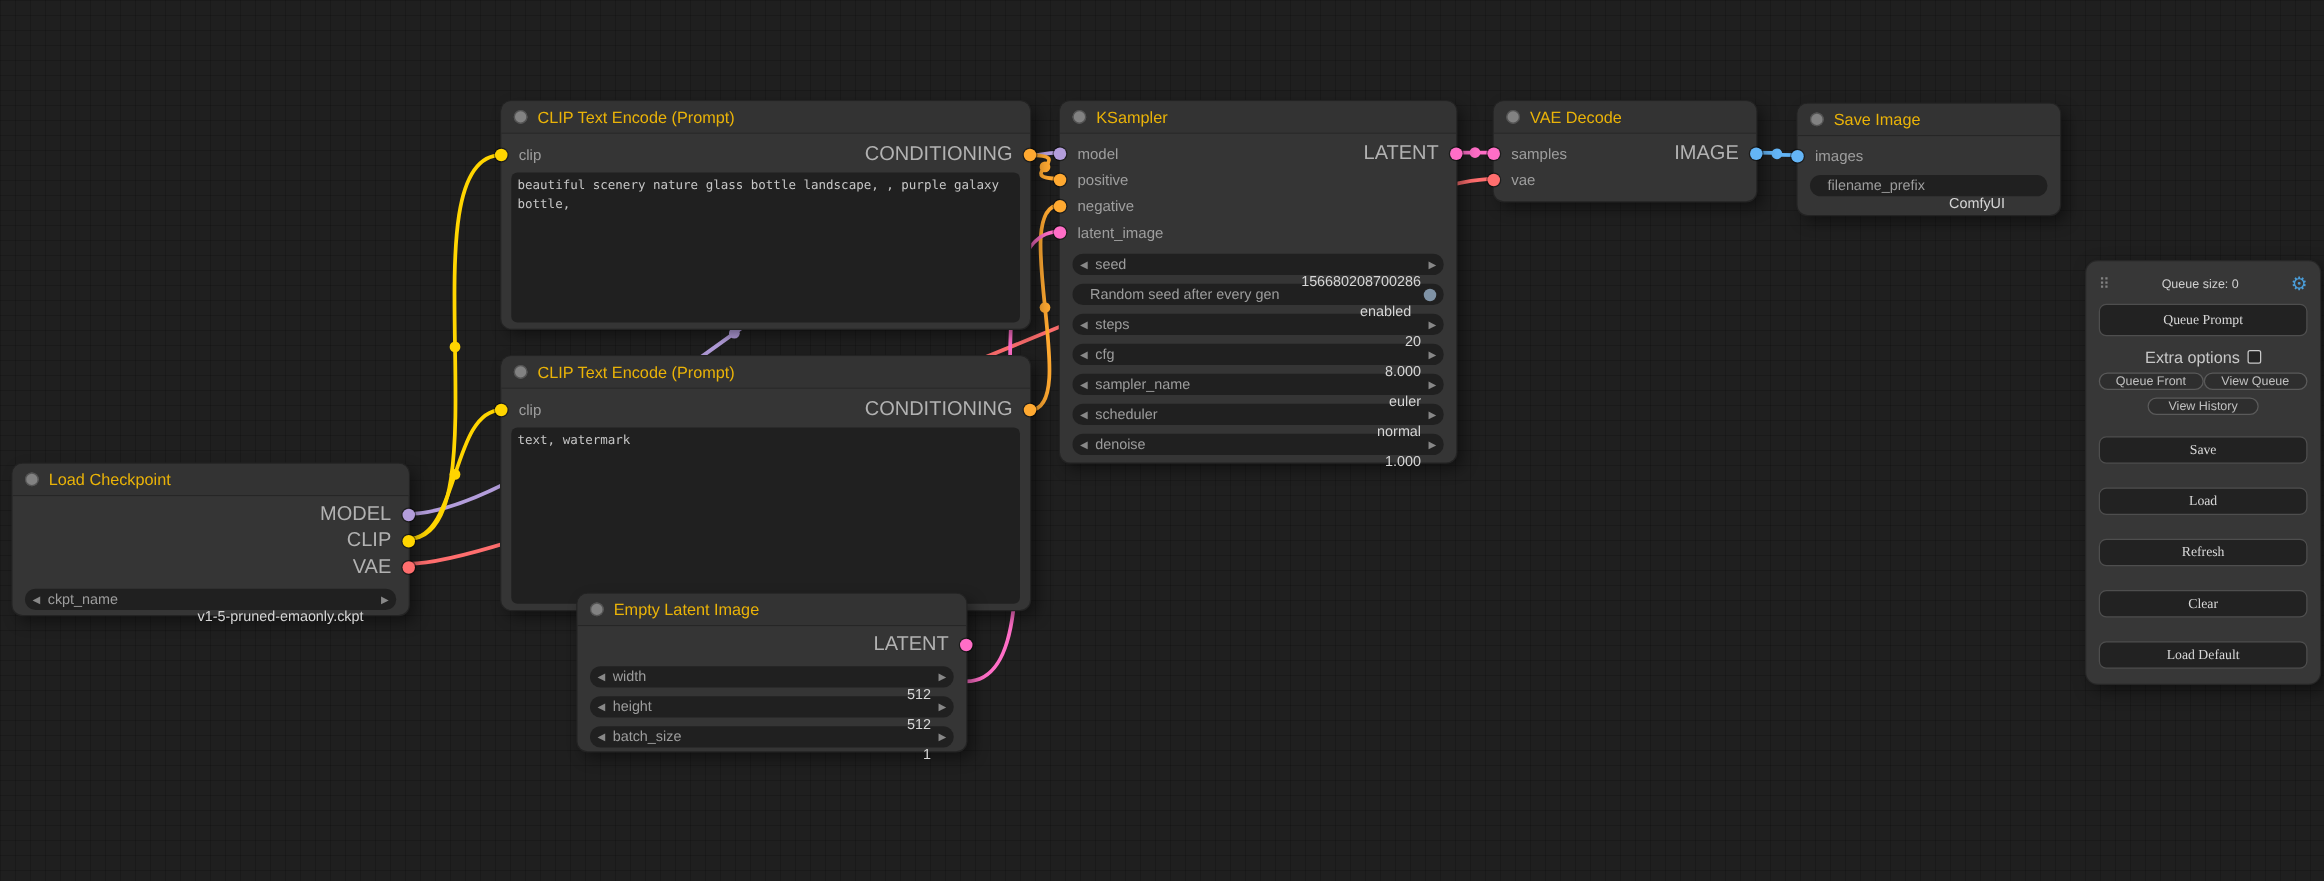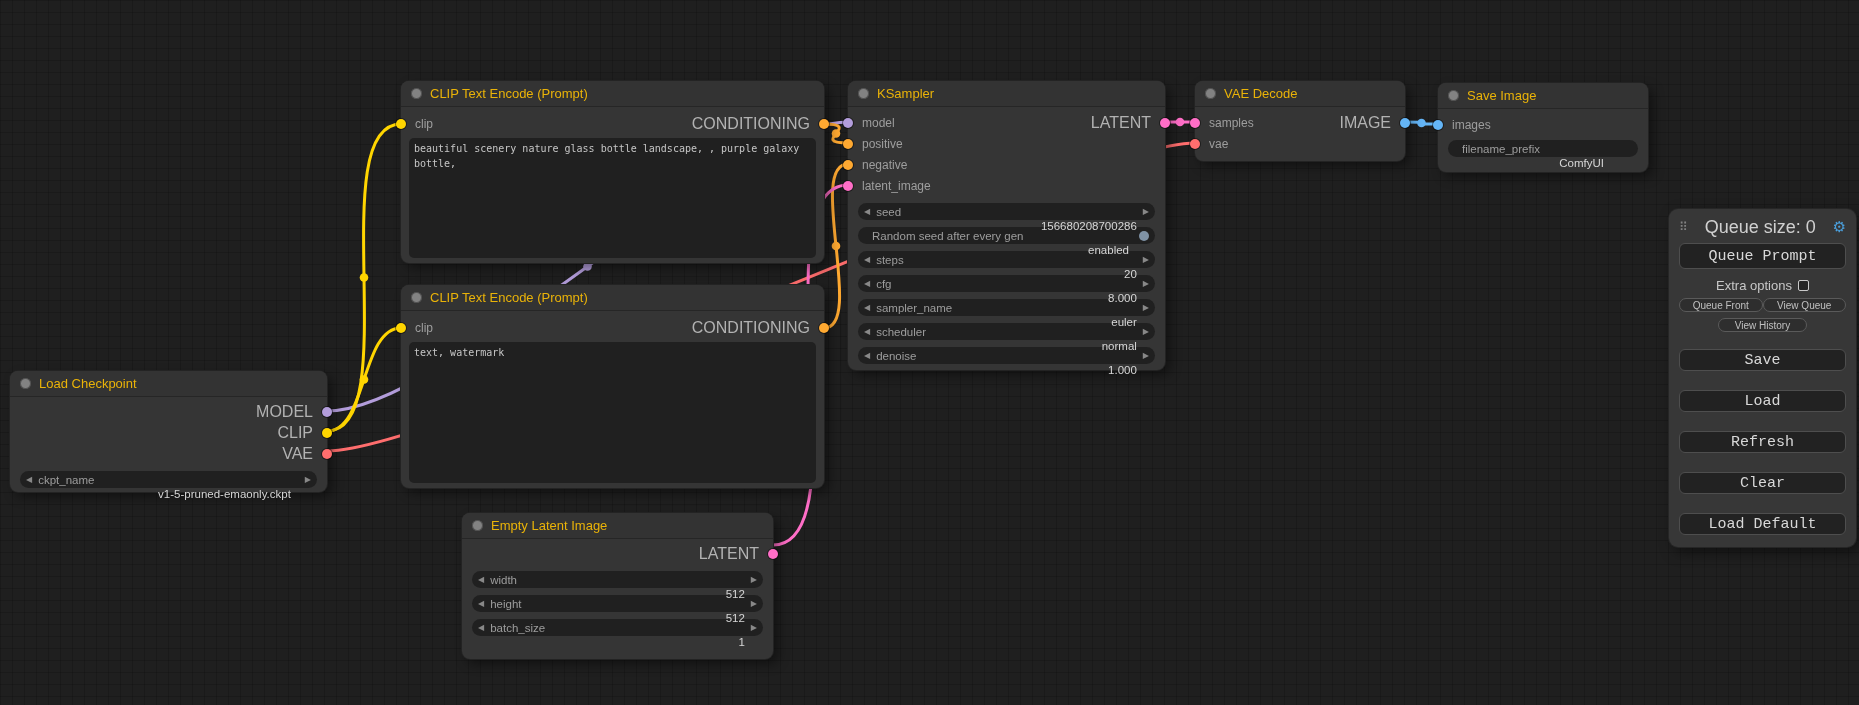--- a/index.html
+++ b/index.html
@@ -50,24 +50,24 @@
     background:#202020; border:none; outline:none; border-radius:5px; padding:4px 5px;
     color:#c6c6c6; font-family:"DejaVu Sans Mono", monospace; font-size:10px;
     line-height:1.45; resize:none; overflow:hidden; }
 
   .menu { position:absolute; left:1669px; top:209px; width:187px; z-index:3;
     background:#373737; border-radius:9px; padding:8px 10px 12px;
     box-shadow:0 0 0 1px #262626, 5px 5px 14px rgba(0,0,0,0.5);
     display:flex; flex-direction:column; }
   .mhead { display:flex; align-items:center; height:20px; margin-bottom:6px; }
   .drag { color:#828282; font-size:12px; cursor:grab; flex:none; }
-  .qsize { flex:1; text-align:center; color:#d0d0d0; font-size:18px; }
+  .qsize { flex:1; text-align:center; color:#d0d0d0; font-size:10px; }
   .gear { color:#4a9eda; font-size:15px; cursor:pointer; flex:none; }
   .mbtn { background:#222222; border:1px solid #4e4e4e; border-radius:6px;
-    color:#d8d8d8; font-family:Liberation Mono, monospace; font-size:15px; cursor:pointer; }
+    color:#d8d8d8; font-family:Liberation Serif, serif; font-size:11px; cursor:pointer; }
   .mbtn.big { height:26px; margin-bottom:9px; }
   .mbtn.std { height:22px; margin-top:19px; }
   .mbtn.first { margin-top:17px; }
   .extra { display:flex; align-items:center; justify-content:center; gap:6px;
     color:#c8c8c8; font-size:13px; height:14px; }
   .cbox { width:11px; height:11px; border:1px solid #c9c9c9; background:#242424;
     border-radius:2px; cursor:pointer; }
   .srow { display:flex; gap:0; justify-content:center; margin-top:6px; }
   .sbtn { height:14px; padding:0 8px; font-size:10px; line-height:11px; color:#c0c0c0;
     background:#2e2e2e; border:1px solid #5a5a5a; border-radius:8px;
@@ -150,21 +150,21 @@
     <div class="prow">
       <span class="pdot pin" style="background: rgb(255, 213, 0);"></span>
       <span class="in-label">clip</span>
       <span class="out-label">CONDITIONING</span>
       <span class="pdot pout" style="background: rgb(255, 169, 49);"></span>
     </div>
     <textarea class="ta" style="height: 141px;" spellcheck="false">text, watermark</textarea>
   </div>
 </div>
 
-<div class="node" style="left:462px;top:513px;width:311px;height:146px">
+<div class="node" style="left:462px;top:475px;width:311px;height:126px">
   <div class="ntitle">
     <span class="ndot"></span>
     <span class="ntext">Empty Latent Image</span>
   </div>
   <div class="nbody" style="padding-top:4px">
     <div class="prow">
       <span class="out-label">LATENT</span>
       <span class="pdot pout" style="background: rgb(255, 110, 199);"></span>
     </div>
     <div class="widget">

